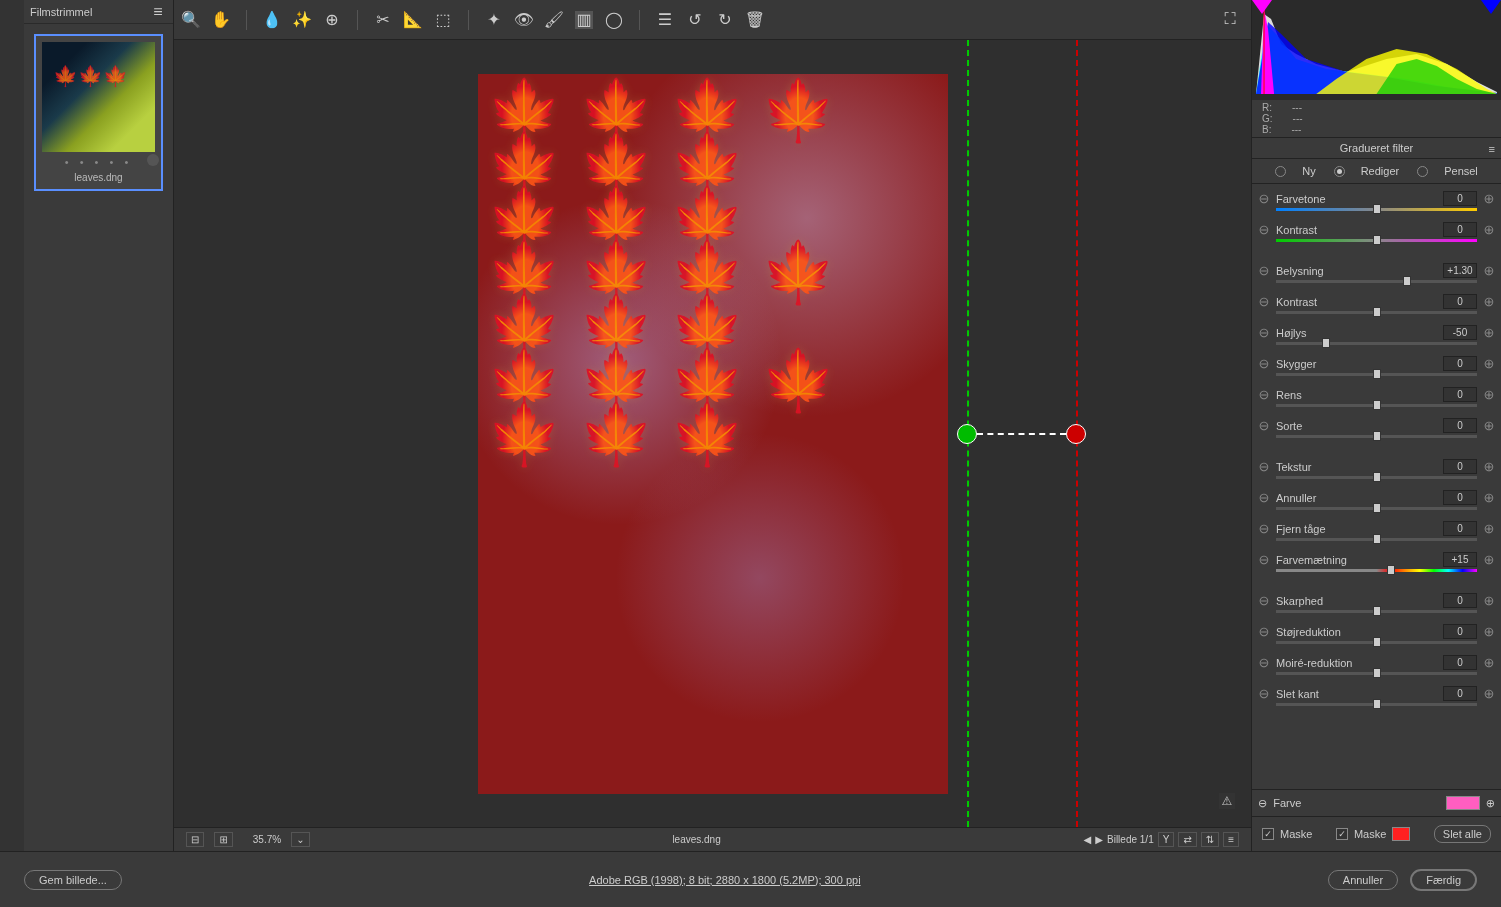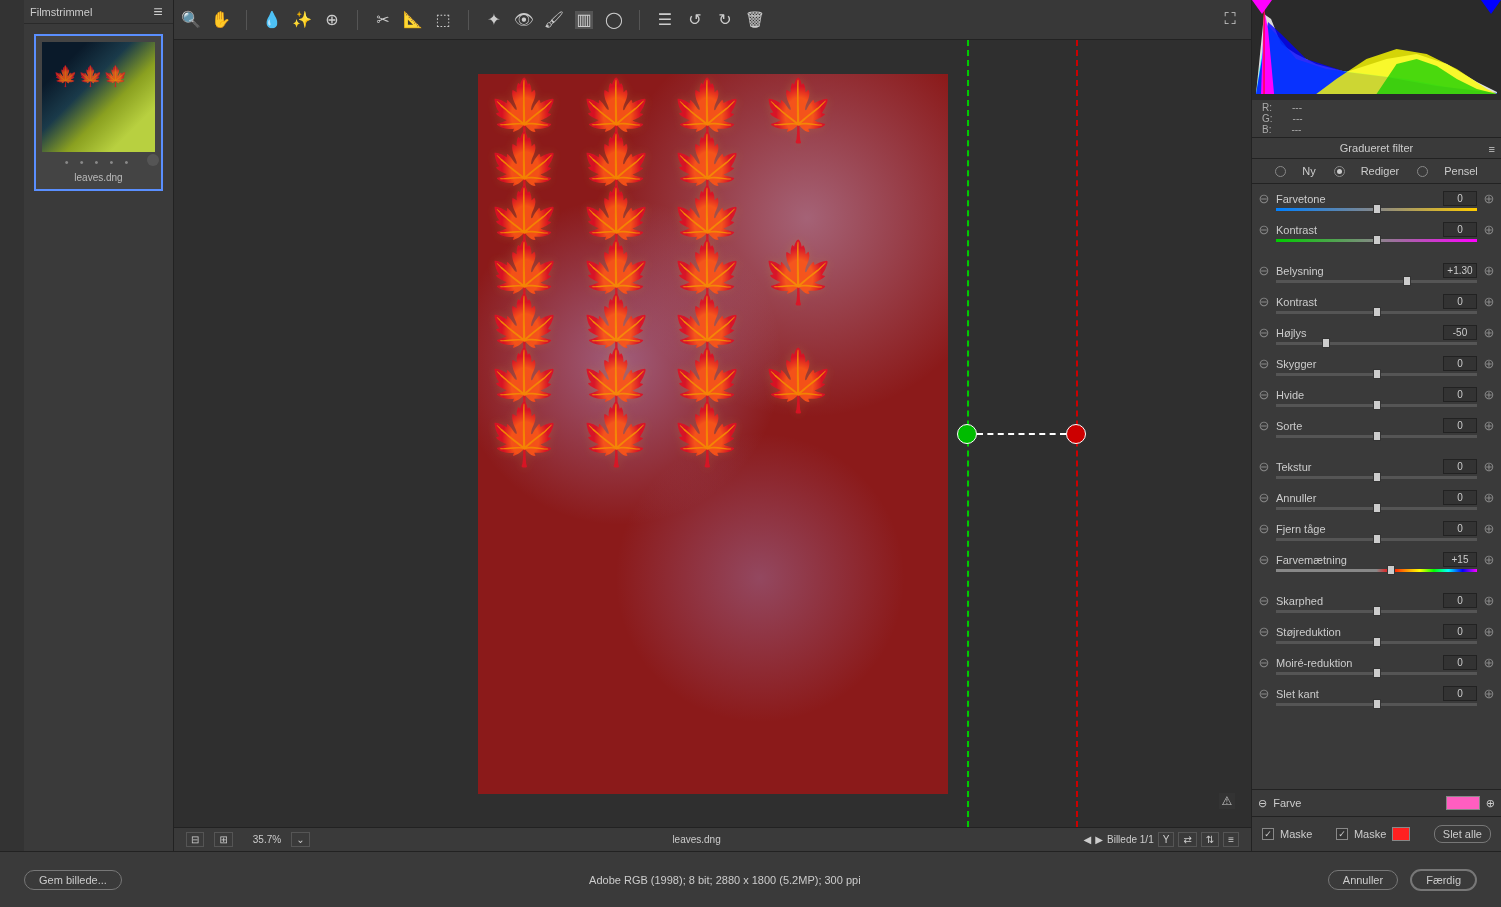--- a/index.html
+++ b/index.html
@@ -60,21 +60,21 @@
   .slider-thumb { position: absolute; top: -4px; width: 8px; height: 10px; background: #ccc; border: 1px solid #333; transform: translateX(-50%); }
   .color-row { display: flex; align-items: center; gap: 6px; padding: 6px; border-top: 1px solid #222; }
   .color-swatch { width: 34px; height: 14px; border: 1px solid #888; }
   .mask-row { display: flex; align-items: center; gap: 6px; padding: 8px 10px; border-top: 1px solid #222; justify-content: space-between; }
   .mask-row .pair { display: flex; align-items: center; gap: 6px; }
   .checkbox { width: 12px; height: 12px; border: 1px solid #888; display: inline-flex; align-items: center; justify-content: center; font-size: 9px; background: #333; }
   .checkbox.checked::after { content: "✓"; }
   .btn-outline { border: 1px solid #777; border-radius: 12px; padding: 3px 14px; background: transparent; color: #ccc; cursor: pointer; font-size: 11px; }
   .footer { height: 56px; background: #3a3a3a; border-top: 1px solid #222; display: flex; align-items: center; padding: 0 24px; gap: 12px; }
   .footer .center { flex: 1; text-align: center; }
-  .footer .center a { color: #ccc; }
+  .footer .center a { color: #ccc; text-decoration: underline; }
   .expand-icon { position: absolute; right: 12px; top: 10px; color: #ccc; cursor: pointer; }
 </style>
 </head>
 <body>
 
 <div class="main-area">
 
   <div class="filmstrip">
     <div class="filmstrip-header">
       <span>Filmstrimmel</span>
@@ -253,21 +253,21 @@
             <span class="value">0</span>
             <span class="plus">⊕</span>
           </div>
           <div class="slider-track ">
             <div class="slider-thumb" style="left:50%"></div>
           </div>
         </div>
         <div class="slider-group">
           <div class="slider-row">
             <span class="minus">⊖</span>
-            <span class="label">Hvide</span>
+            <span class="label">Rens</span>
             <span class="value">0</span>
             <span class="plus">⊕</span>
           </div>
           <div class="slider-track ">
             <div class="slider-thumb" style="left:50%"></div>
           </div>
         </div>
         <div class="slider-group">
           <div class="slider-row">
             <span class="minus">⊖</span>

